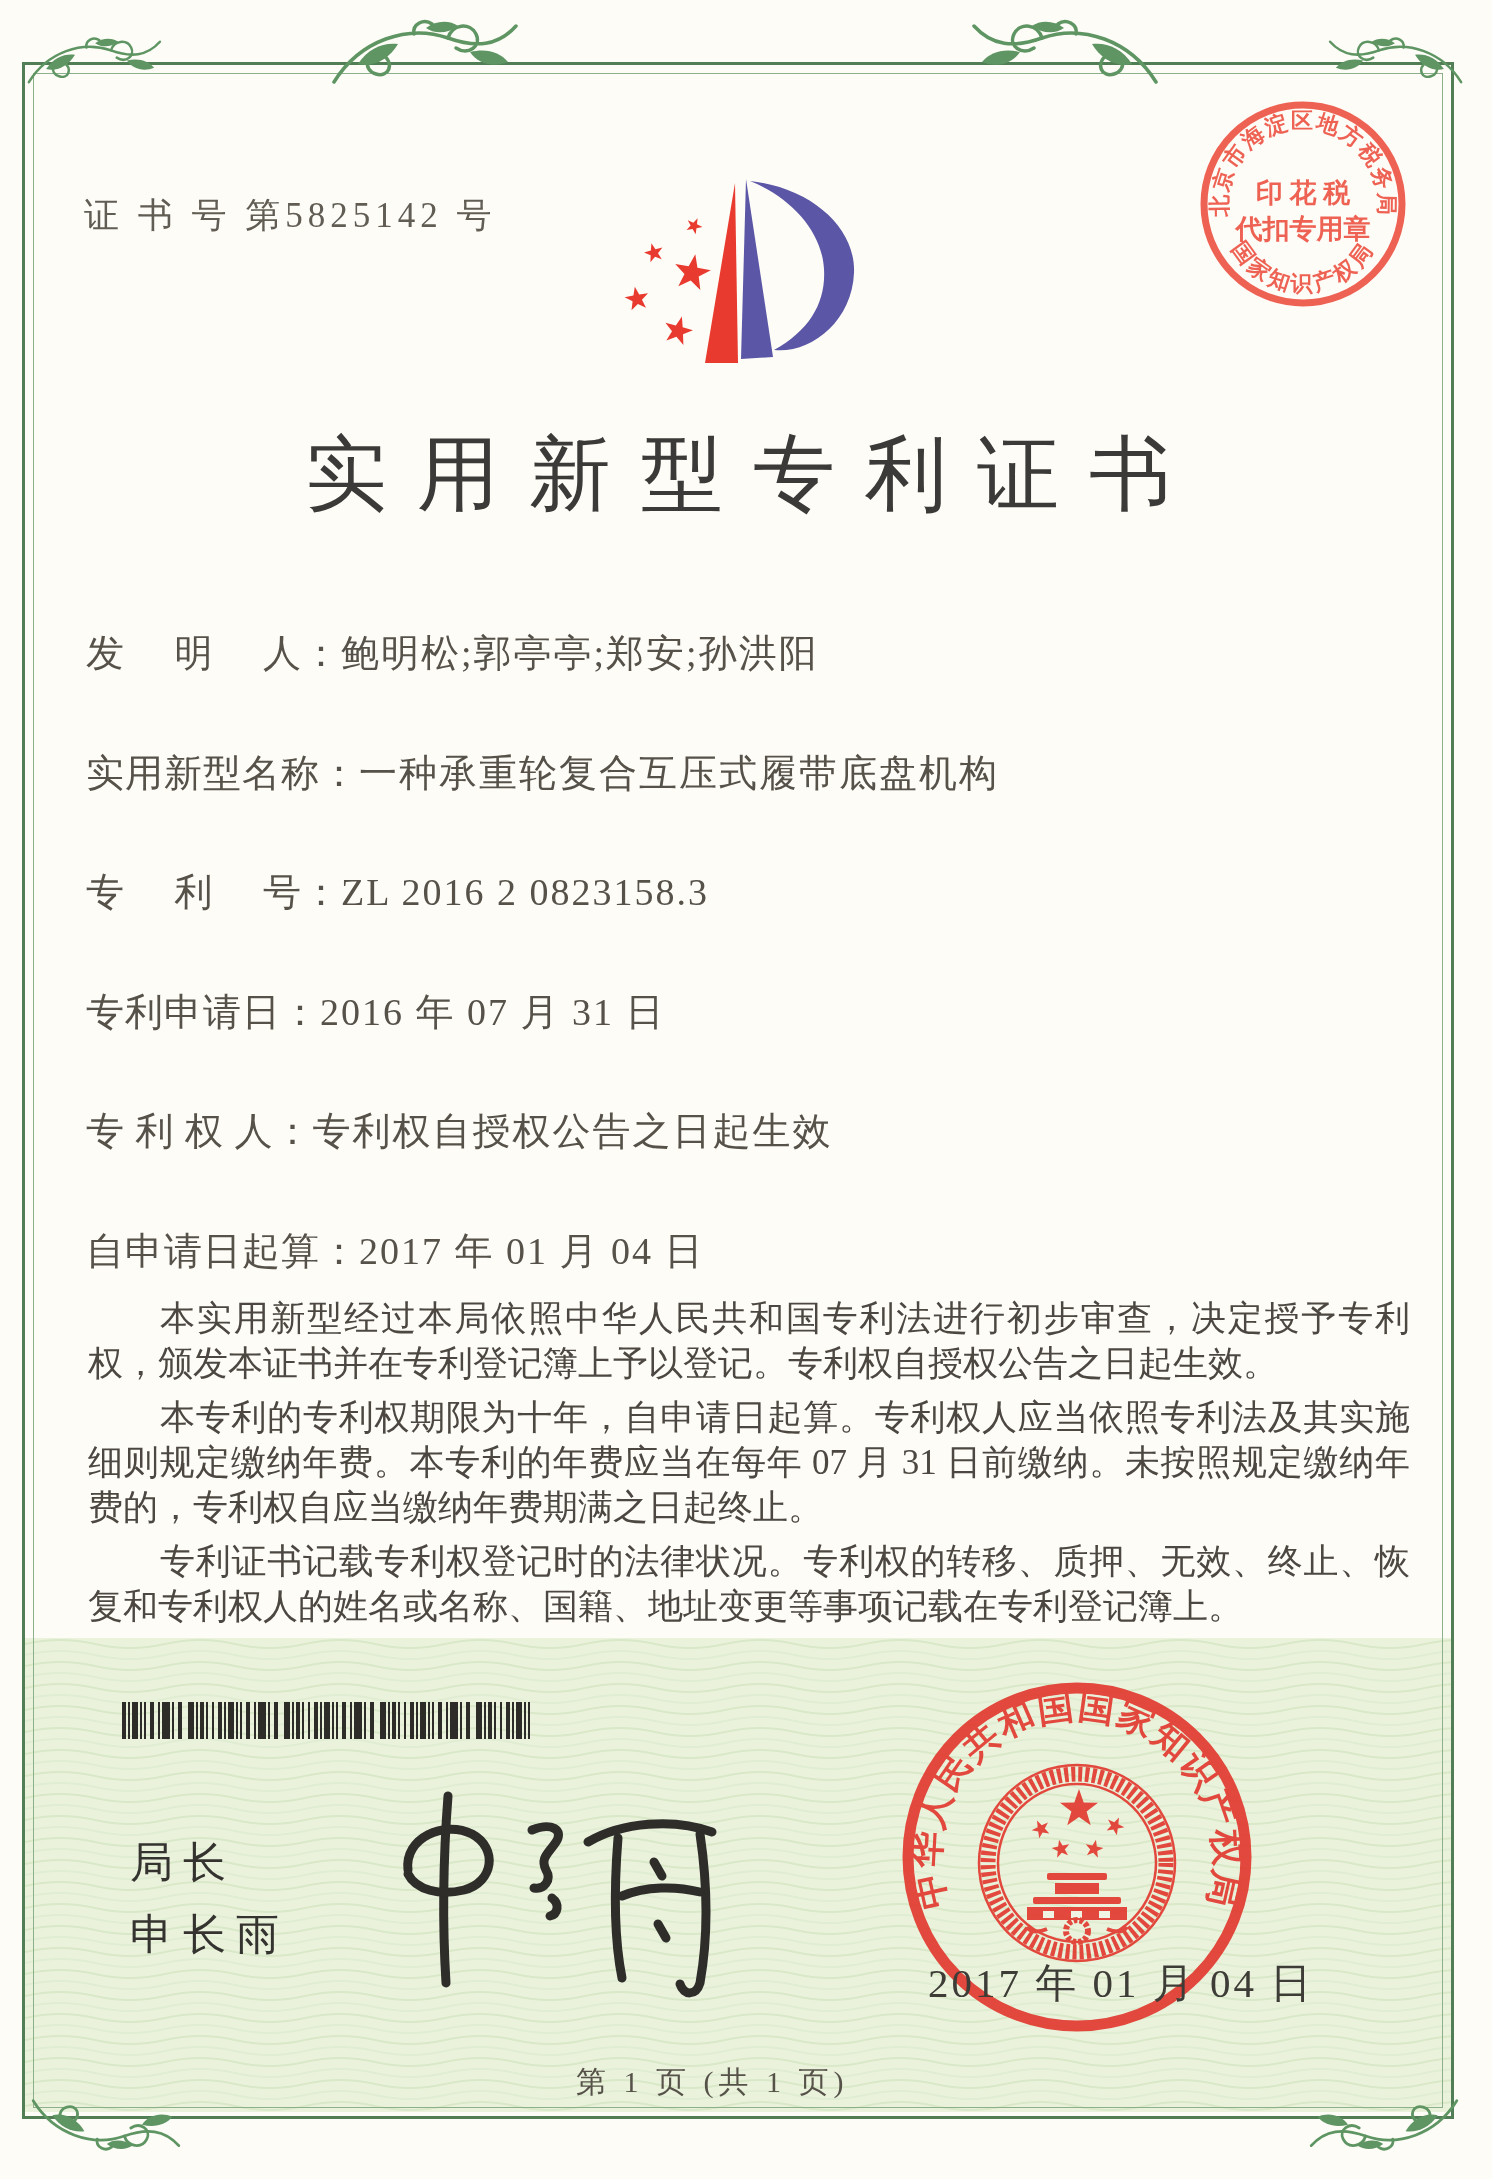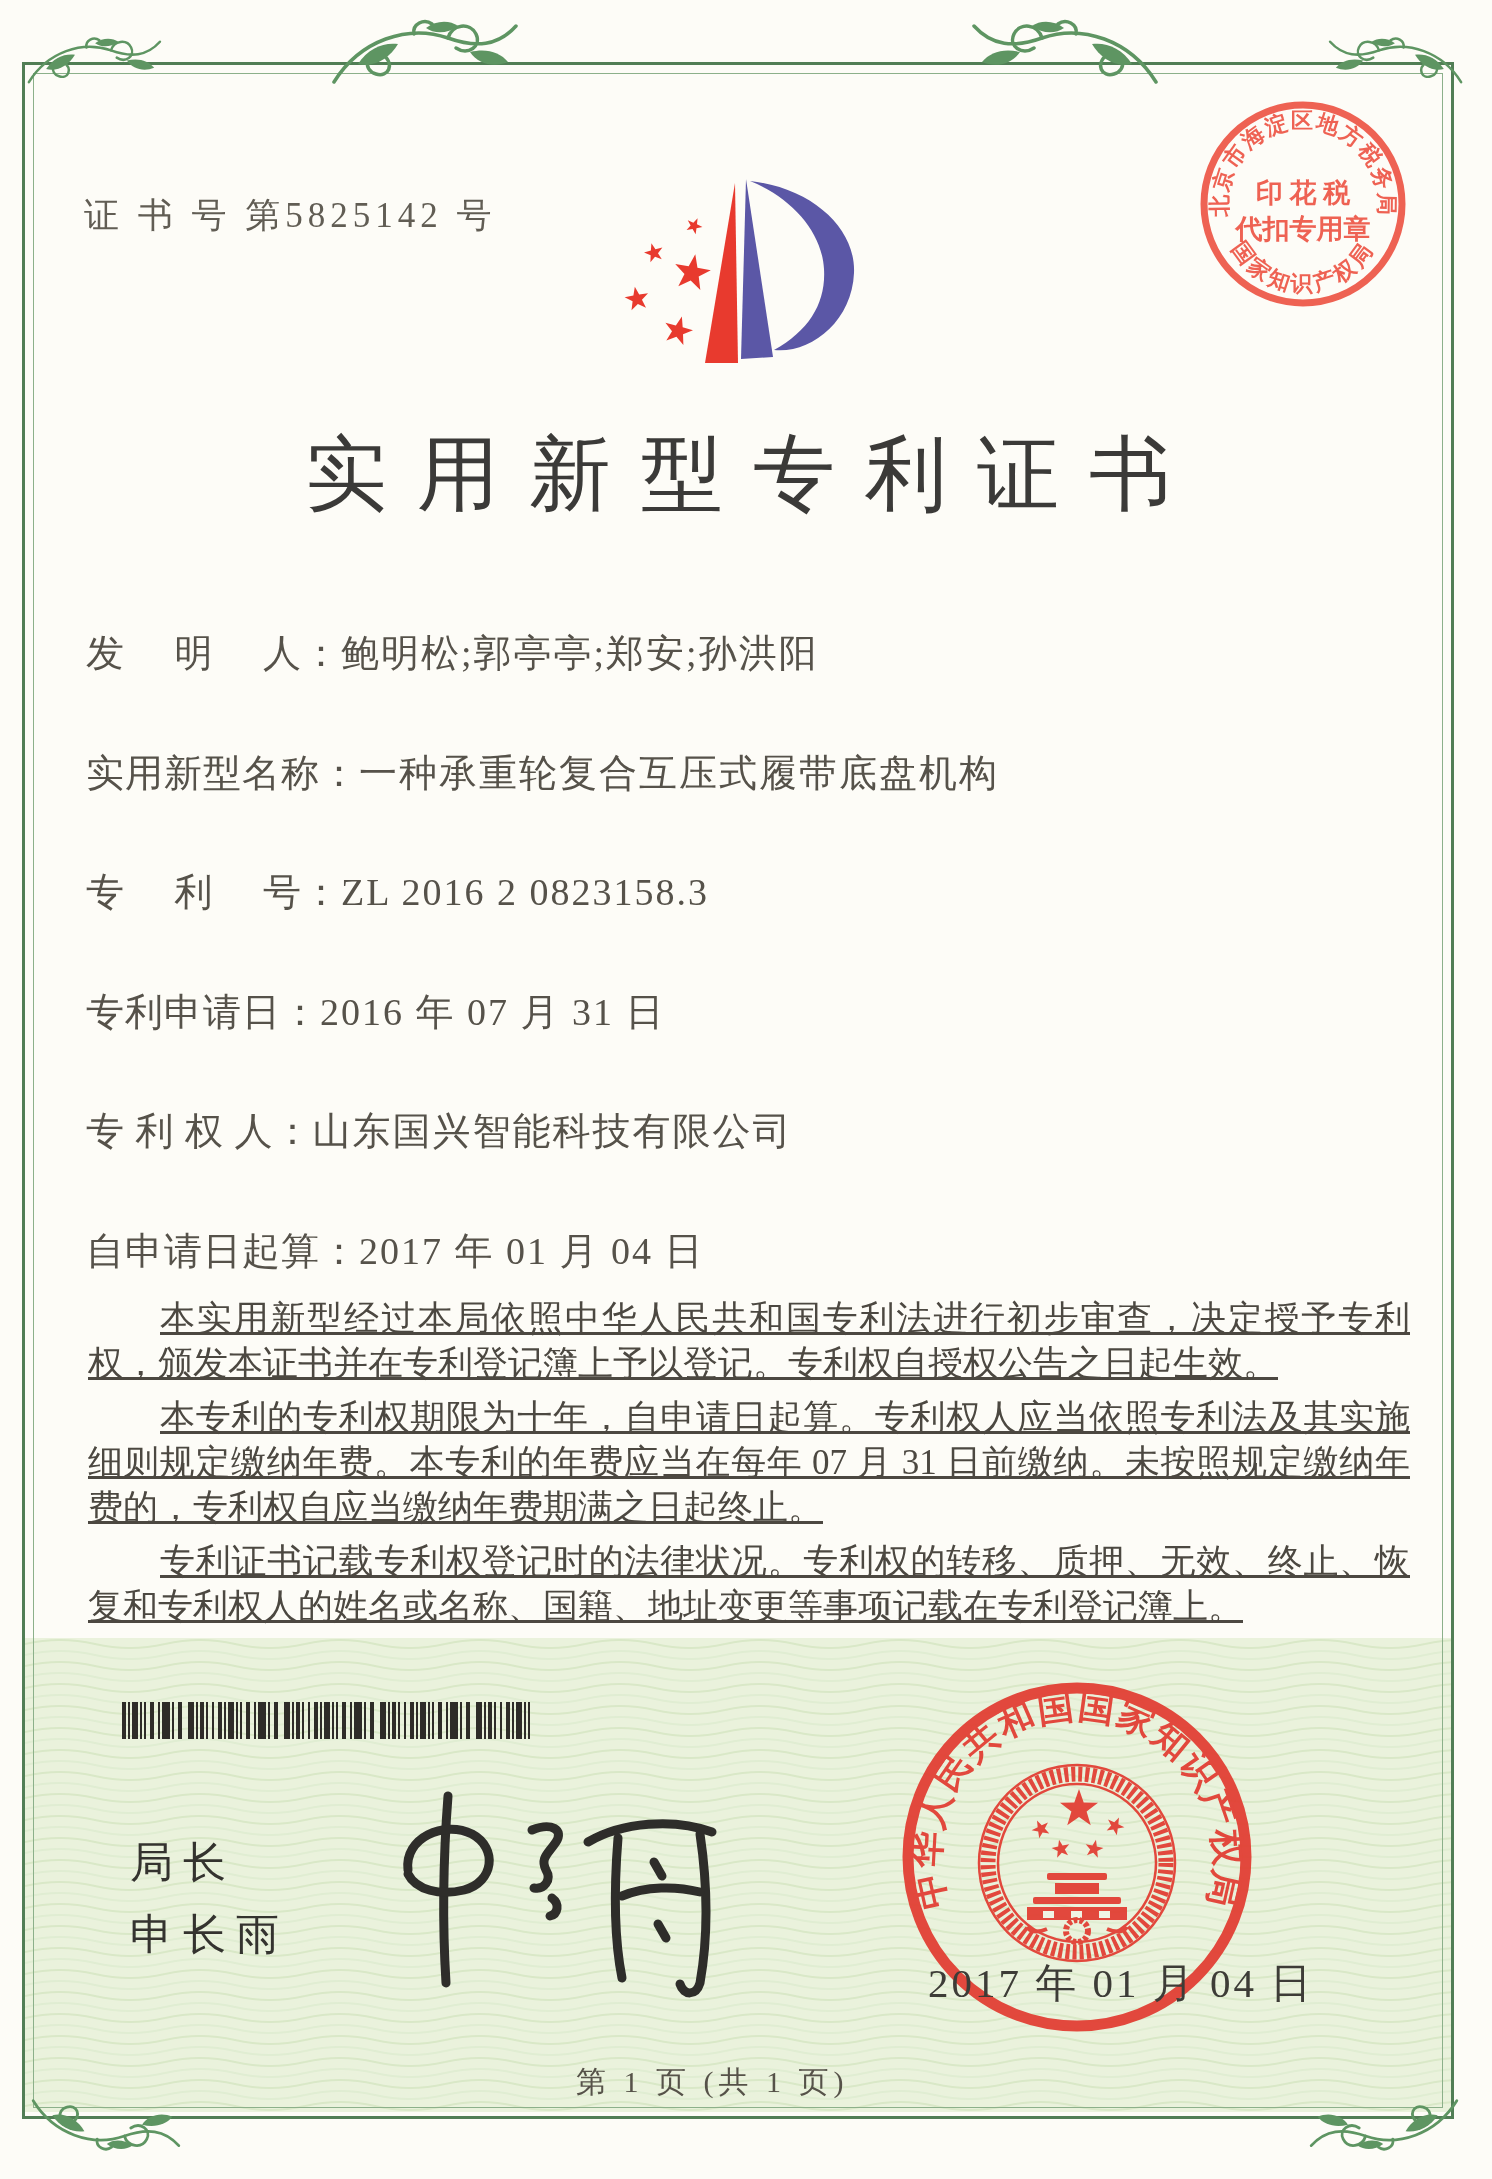--- a/index.html
+++ b/index.html
@@ -23,21 +23,21 @@
     font-size:82px; font-weight:normal; letter-spacing:30px; text-indent:30px;
     color:#3b3a38; z-index:5;}
   
   .fields{position:absolute; left:86px; top:628px; width:1340px; z-index:5;}
   .frow{height:119.5px; font-size:38px; color:#56524a; white-space:nowrap;}
   .flabel{letter-spacing:1px;}
   .fvalue{letter-spacing:2px;}
   
   .paras{position:absolute; left:88px; top:1296px; width:1330px; z-index:5;
     font-size:35px; line-height:45px; color:#4c4841; text-align:justify;}
-  .paras p{margin:0 8px 9px 0; text-indent:72px;text-decoration:underline;}
+  .paras p{margin:0 8px 9px 0; text-indent:72px;}
   
   .greenzone{position:absolute; left:25px; top:1638px; z-index:1;}
   
   .barcode{position:absolute; left:122px; top:1702px; width:418px; height:37px;
     z-index:5; font-size:0; white-space:nowrap; overflow:hidden;}
   .barcode i{display:inline-block; height:100%; background:#2e2c28; vertical-align:top;}
   
   .signer-title{position:absolute; left:130px; top:1834px; font-size:43px;
     color:#34332f; letter-spacing:10px; z-index:5;}
   .signer-name{position:absolute; left:130px; top:1906px; font-size:43px;
@@ -136,21 +136,21 @@
     <div class="frow">
       <span class="flabel">实用新型名称：</span><span class="fvalue">一种承重轮复合互压式履带底盘机构</span>
     </div>
     <div class="frow">
       <span class="flabel">专　 利　 号：</span><span class="fvalue">ZL 2016 2 0823158.3</span>
     </div>
     <div class="frow">
       <span class="flabel">专利申请日：</span><span class="fvalue">2016 年 07 月 31 日</span>
     </div>
     <div class="frow">
-      <span class="flabel">专 利 权 人：</span><span class="fvalue">山东国兴智能科技有限公司</span>
+      <span class="flabel">专 利 权 人：</span><span class="fvalue">专利权自授权公告之日起生效</span>
     </div>
     <div class="frow">
       <span class="flabel">自申请日起算：</span><span class="fvalue">2017 年 01 月 04 日</span>
     </div>
   </div>
 
   <div class="paras">
     <p>本实用新型经过本局依照中华人民共和国专利法进行初步审查，决定授予专利权，颁发本证书并在专利登记簿上予以登记。专利权自授权公告之日起生效。</p>
     <p>本专利的专利权期限为十年，自申请日起算。专利权人应当依照专利法及其实施细则规定缴纳年费。本专利的年费应当在每年 07 月 31 日前缴纳。未按照规定缴纳年费的，专利权自应当缴纳年费期满之日起终止。</p>
     <p>专利证书记载专利权登记时的法律状况。专利权的转移、质押、无效、终止、恢复和专利权人的姓名或名称、国籍、地址变更等事项记载在专利登记簿上。</p>

